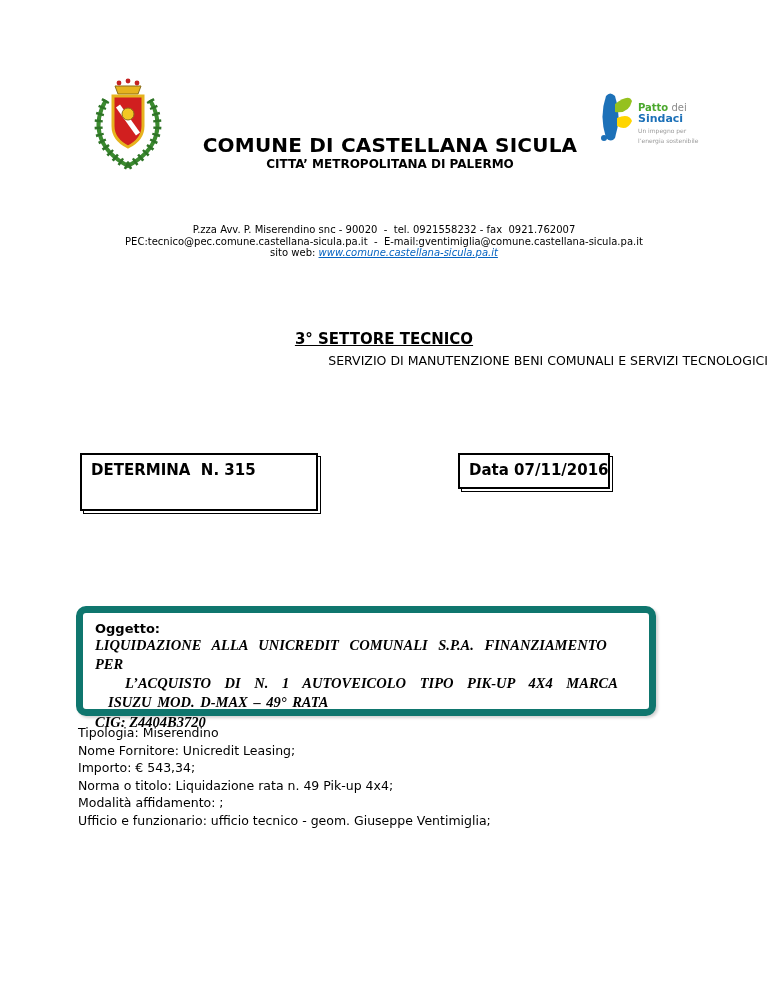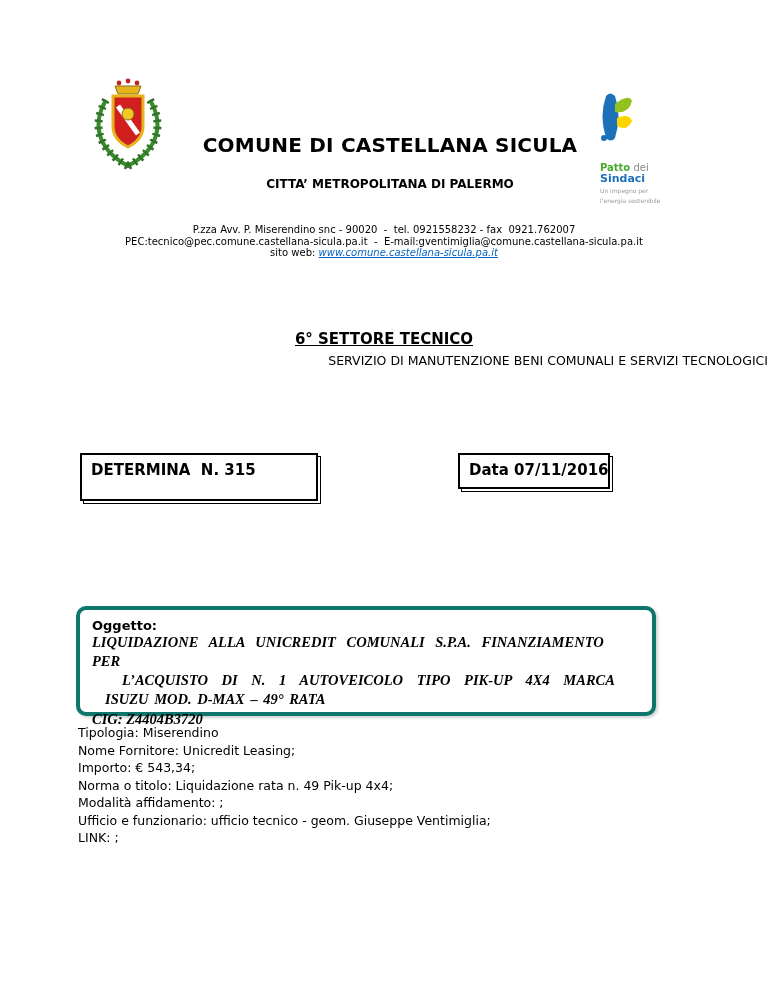--- a/index.html
+++ b/index.html
@@ -14,24 +14,24 @@
     margin:0 auto;
   }
   .pre { white-space:pre; }
 
   
   .crest { position:absolute; left:90px; top:74px; width:76px; height:96px; }
 
   
   .header-text { position:absolute; left:168px; top:104px; width:444px; text-align:center; }
   .page-title { font-size:20px; font-weight:bold; letter-spacing:0.2px;margin-top:29px; }
-  .page-subtitle { margin-top:20px; font-size:12px; font-weight:bold; }
+  .page-subtitle { margin-top:0; font-size:12px; font-weight:bold; }
 
   
-  .patto { position:absolute; left:596px; top:88px; width:160px; display:flex; align-items:flex-start;flex-direction:column; }
+  .patto { position:absolute; left:596px; top:88px; width:160px; display:flex; align-items:flex-start; }
   .patto-icon { flex:0 0 auto; }
   .patto-text { margin-left:4px; padding-top:12px; line-height:11px; }
   .patto-name-a { font-size:10px; font-weight:bold; color:#4ba82e; }
   .patto-name-b { font-size:10px; color:#8a8a8a; }
   .patto-name-c { font-size:11px; font-weight:bold; color:#1d71b8; display:block; }
   .patto-tagline { display:block; font-size:6px; line-height:7px; color:#9a9a9a; margin-top:3px; }
 
   
   .contact { position:absolute; left:0; top:224px; width:768px; text-align:center; font-size:10px; line-height:11.5px; }
   .contact a { color:#0563c1; font-style:italic; text-decoration:underline; }
@@ -42,27 +42,27 @@
 
   
   .det-box {
     position:absolute;
     border:2px solid #000;
     background:#fff;
     box-shadow:3px 3px 0 -1px #fff, 3px 3px 0 0 #000;
     font-size:15px; font-weight:bold;
     padding:6px 0 0 9px;
   }
-  .det-number { left:80px; top:453px; width:238px; height:48px; }
+  .det-number { left:80px; top:453px; width:238px; height:58px; }
   .det-date { left:458px; top:453px; width:152px; height:36px; }
 
   
   .oggetto {
     position:absolute; left:76px; top:606px; width:580px; height:110px;
-    border:4px solid #0f766e; border-radius:10px;
+    border:7px solid #0f766e; border-radius:10px;
     box-shadow:2px 2px 3px rgba(0,0,0,0.18);
     padding:8px 12px;
     background:#fff;
   }
   .oggetto-label { font-size:13px; font-weight:bold; }
   .og-line {
     font-family:"Liberation Serif", serif;
     font-weight:bold; font-style:italic;
     font-size:14.5px; line-height:19px;
   }
@@ -118,37 +118,36 @@
       <span class="patto-tagline">l’energia sostenibile</span>
     </span>
   </div>
 
   <div class="contact">
     <div class="pre">P.zza Avv. P. Miserendino snc - 90020  -  tel. 0921558232 - fax  0921.762007</div>
     <div class="pre">PEC:tecnico@pec.comune.castellana-sicula.pa.it  -  E-mail:gventimiglia@comune.castellana-sicula.pa.it</div>
     <div><span class="pre">sito web: </span><a href="#">www.comune.castellana-sicula.pa.it</a></div>
   </div>
 
-  <div class="section-title">6° SETTORE TECNICO</div>
+  <div class="section-title">3° SETTORE TECNICO</div>
   <div class="section-subtitle">SERVIZIO DI MANUTENZIONE BENI COMUNALI E SERVIZI TECNOLOGICI</div>
 
   <div class="det-box det-number pre">DETERMINA  N. 315</div>
   <div class="det-box det-date pre">Data 07/11/2016</div>
 
   <div class="oggetto">
     <div class="oggetto-label">Oggetto:</div>
     <div class="og-line og-line1">LIQUIDAZIONE ALLA UNICREDIT COMUNALI S.P.A. FINANZIAMENTO PER</div>
     <div class="og-line og-line2">L’ACQUISTO DI N. 1 AUTOVEICOLO TIPO PIK-UP 4X4 MARCA</div>
     <div class="og-line og-line3">ISUZU MOD. D-MAX – 49° RATA</div>
     <div class="og-line og-cig">CIG: Z4404B3720</div>
   </div>
 
   <div class="details">
     <div>Tipologia: Miserendino</div>
     <div>Nome Fornitore: Unicredit Leasing;</div>
     <div>Importo: € 543,34;</div>
     <div>Norma o titolo: Liquidazione rata n. 49 Pik-up 4x4;</div>
     <div>Modalità affidamento: ;</div>
     <div>Ufficio e funzionario: ufficio tecnico - geom. Giuseppe Ventimiglia;</div>
-    <div>LINK: ;</div>
   </div>
 
 </div>
 
 </body></html>

